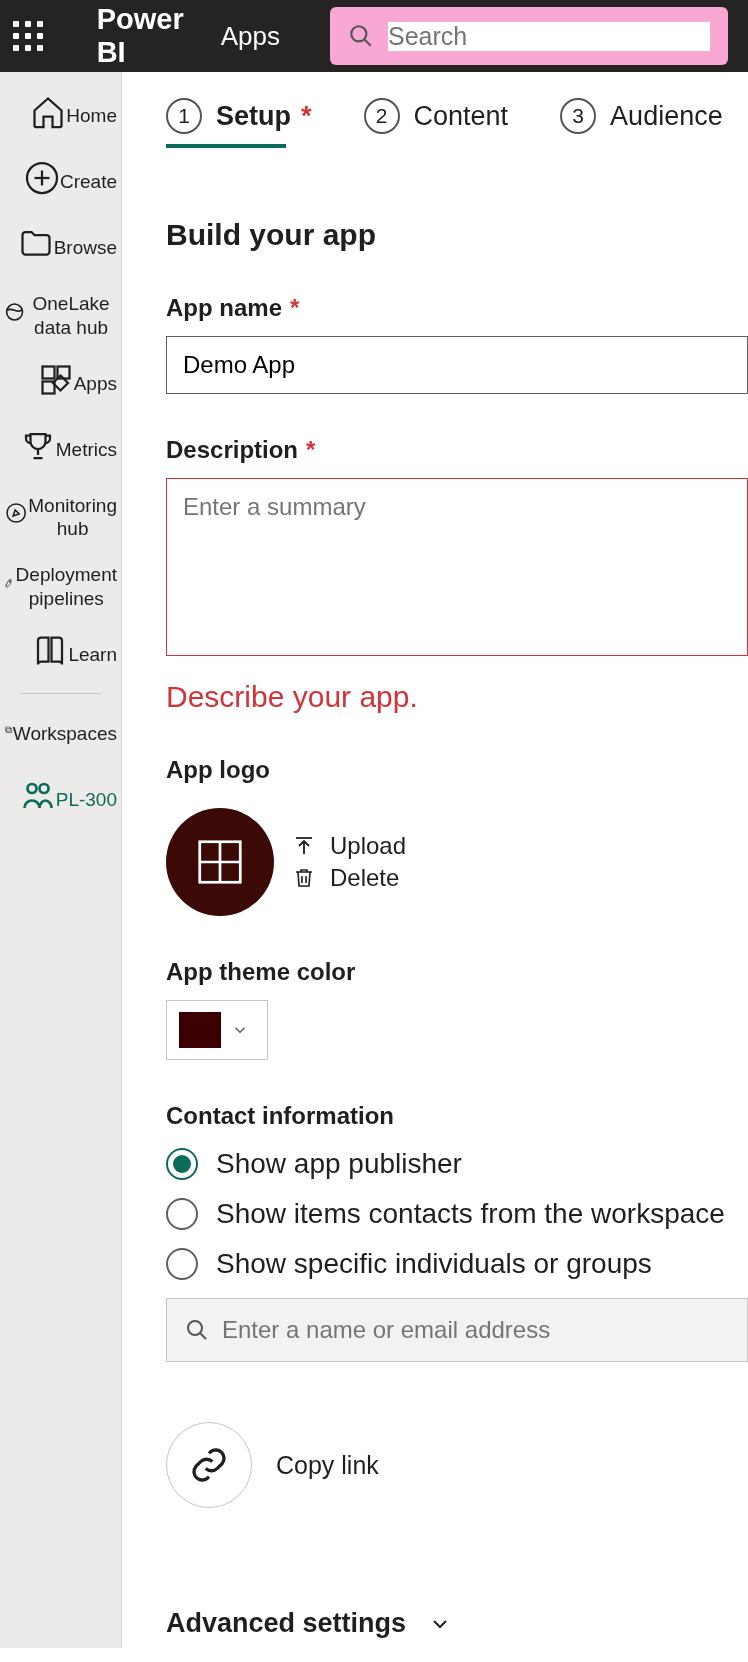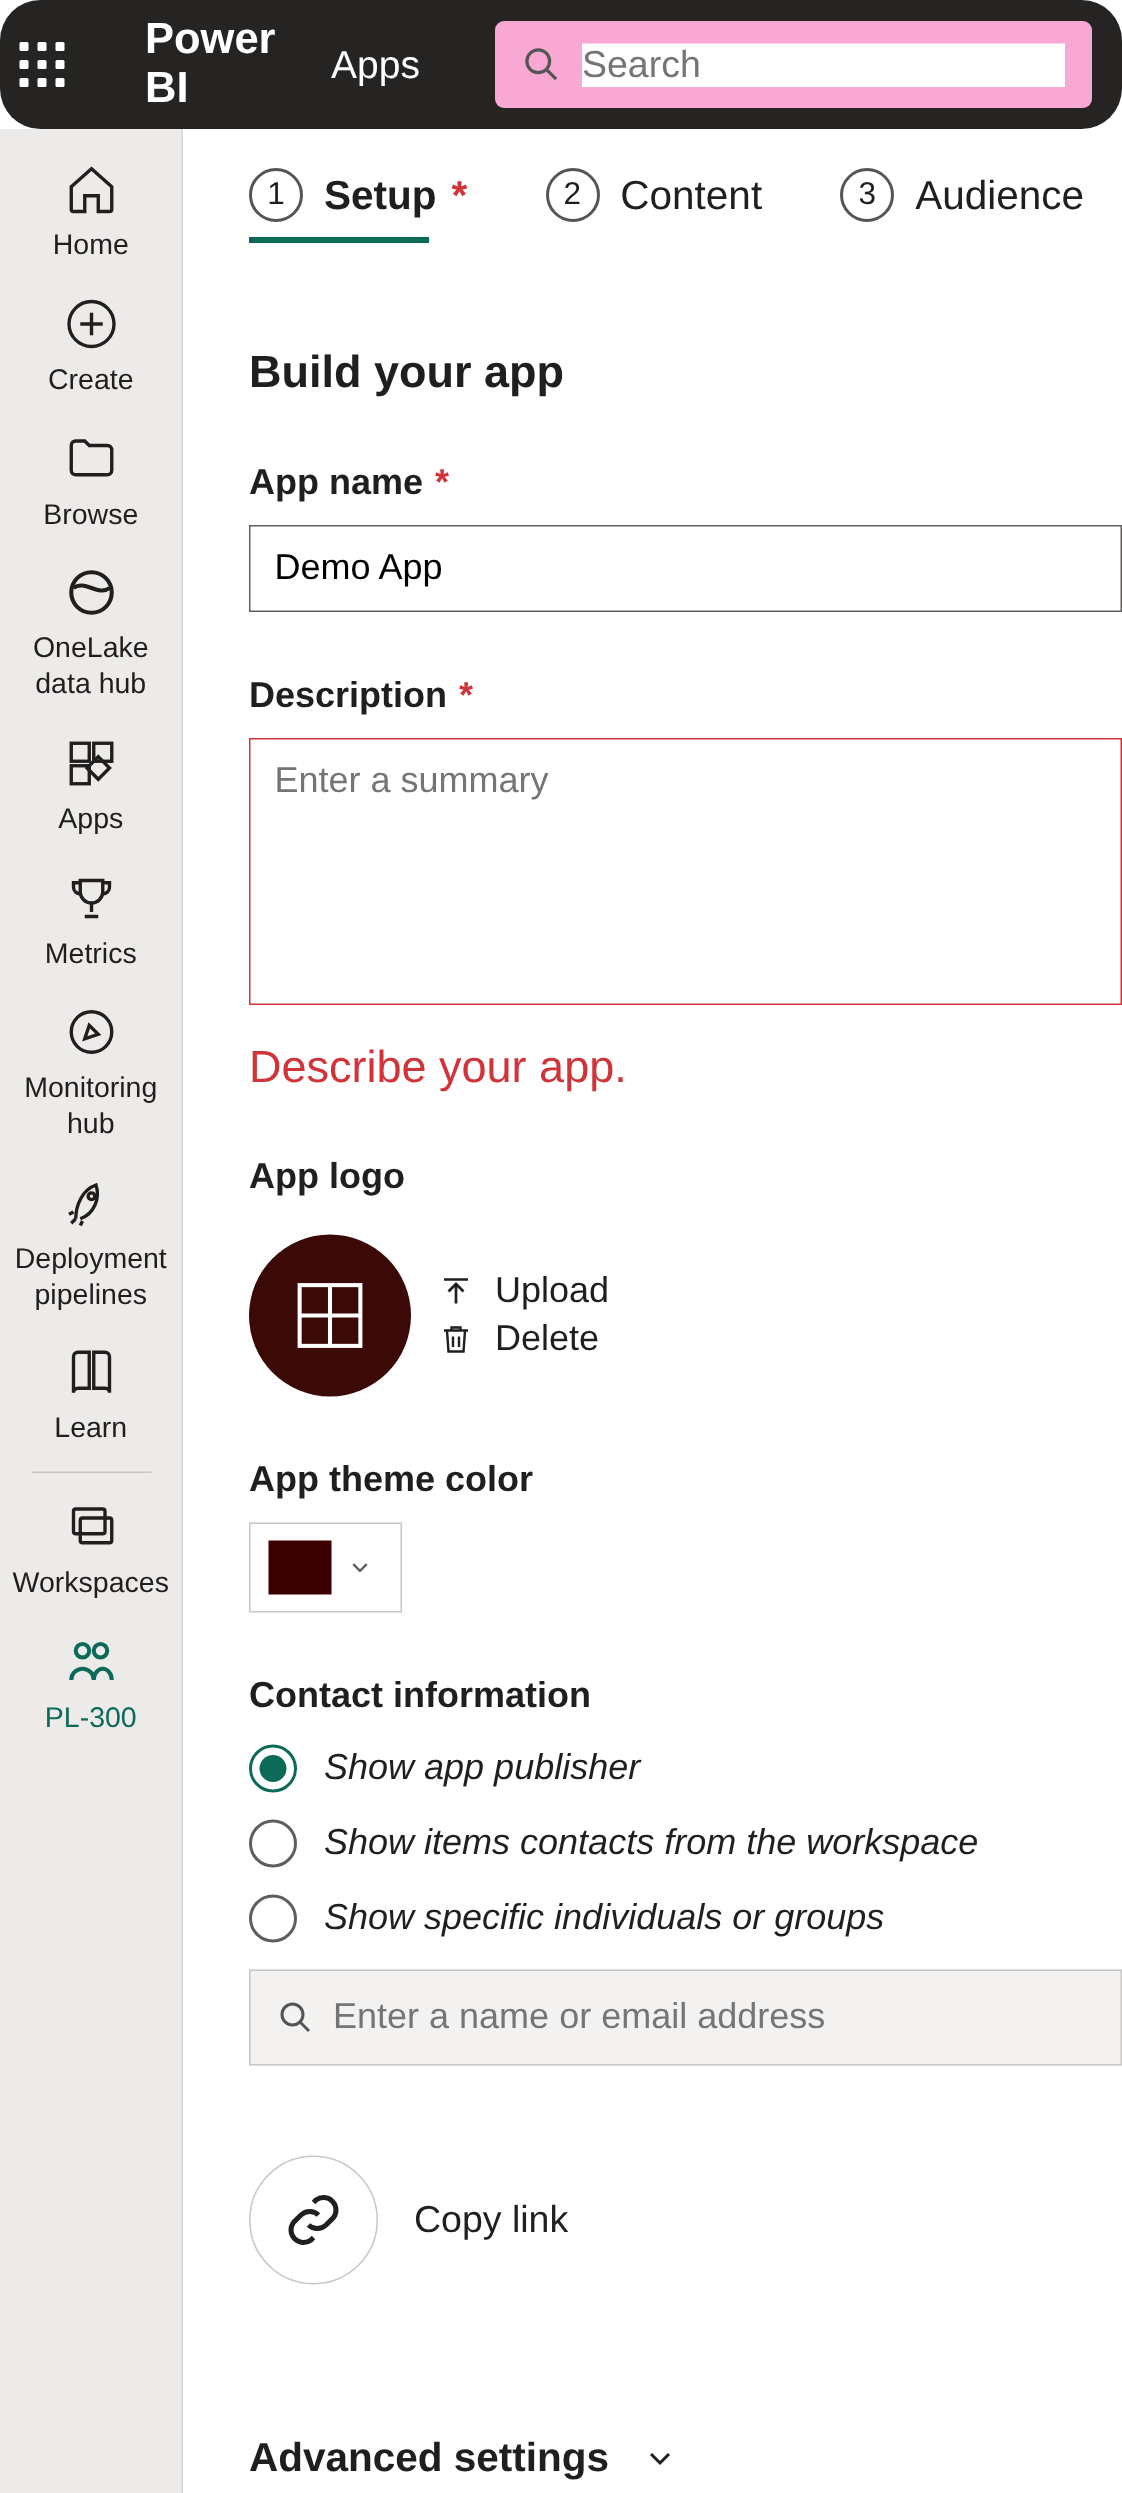--- a/index.html
+++ b/index.html
@@ -6,26 +6,25 @@
     body {
       font-family: "Segoe UI", -apple-system, BlinkMacSystemFont, sans-serif;
       width: 748px;
       height: 1662px;
       overflow: hidden;
       background: #fff;
       color: #201f1e;
     }
     .topbar {
       background: #252423;
-      height: 86px;
+      height: 72px;
       display: flex;
       align-items: center;
       padding: 0 20px 0 12px;
       gap: 22px;
-      border-radius: 27px;
     }
     .waffle {
       width: 44px; height: 44px;
       display: grid;
       grid-template-columns: repeat(3, 6px);
       grid-template-rows: repeat(3, 6px);
       gap: 6px;
       place-content: center;
       cursor: pointer;
     }
@@ -49,27 +48,28 @@
 
     .shell { display:flex; height: calc(1662px - 86px); }
 
     .navrail {
       width:122px; background:#edebe9; border-right:1px solid #d6d6d6;
       display:flex; flex-direction:column; align-items:center;
       padding-top:10px;
     }
     .navitem {
       width:100%;
-      display:flex; flex-direction:column; align-items:center;
+      display:flex; flex-direction:row; align-items:center;
       padding:12px 4px 10px;
       cursor:pointer;
       font-size:19px;
       color:#201f1e;
       text-align:center;
       line-height:1.25;
+      justify-content:flex-end;
     }
     .navitem.active { color:#0b6a58; }
     .navitem.active .navlabel { color:#0b6a58; }
     .navitem svg { margin-bottom:8px; }
     .navsep { width:80px; border-top:1px solid #c8c6c4; margin:6px 0; }
 
     .main {
       flex:1; padding:26px 0 0 44px;
     }
 
@@ -128,21 +128,21 @@
       display:flex; align-items:center; padding:0 12px; gap:10px;
       cursor:pointer;
     }
     .color-swatch { width:42px; height:36px; background:#3d0000; }
 
     .radio-group { margin-top:18px; display:flex; flex-direction:column; gap:18px; }
     .radio-row { display:flex; align-items:center; gap:18px; cursor:pointer; }
     .radio { width:32px; height:32px; border:2px solid #605e5c; border-radius:50%; display:flex; align-items:center; justify-content:center; }
     .radio.checked { border-color:#0b6a58; }
     .radio-dot { width:18px; height:18px; background:#0b6a58; border-radius:50%; }
-    .radio-label { font-size:24px;font-style:italic; }
+    .radio-label { font-size:28px; }
 
     .people-input {
       margin-top:18px;
       width:100%;
       height:64px;
       border:1px solid #c8c6c4;
       background:#f3f2f1;
       display:flex; align-items:center; padding:0 18px; gap:13px;
     }
     .people-input input { border:none; background:transparent; outline:none; font-size:24px; flex:1; color:#555; }

